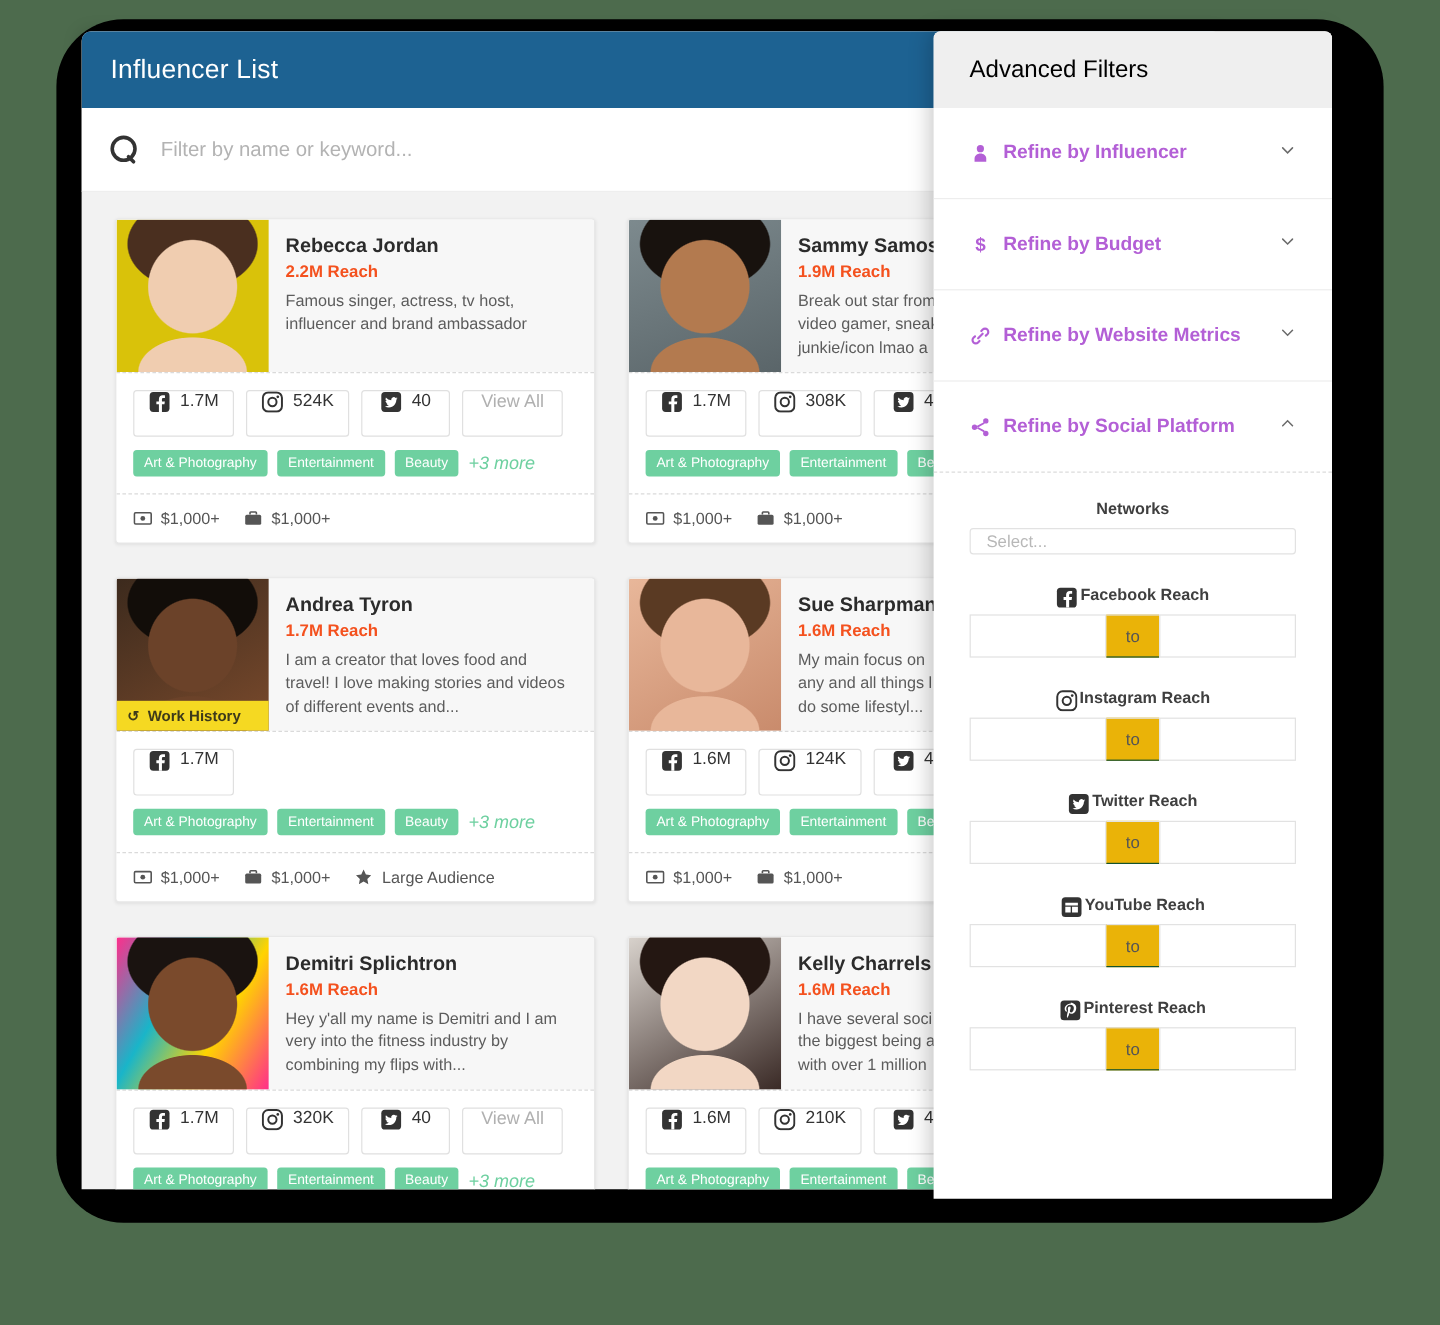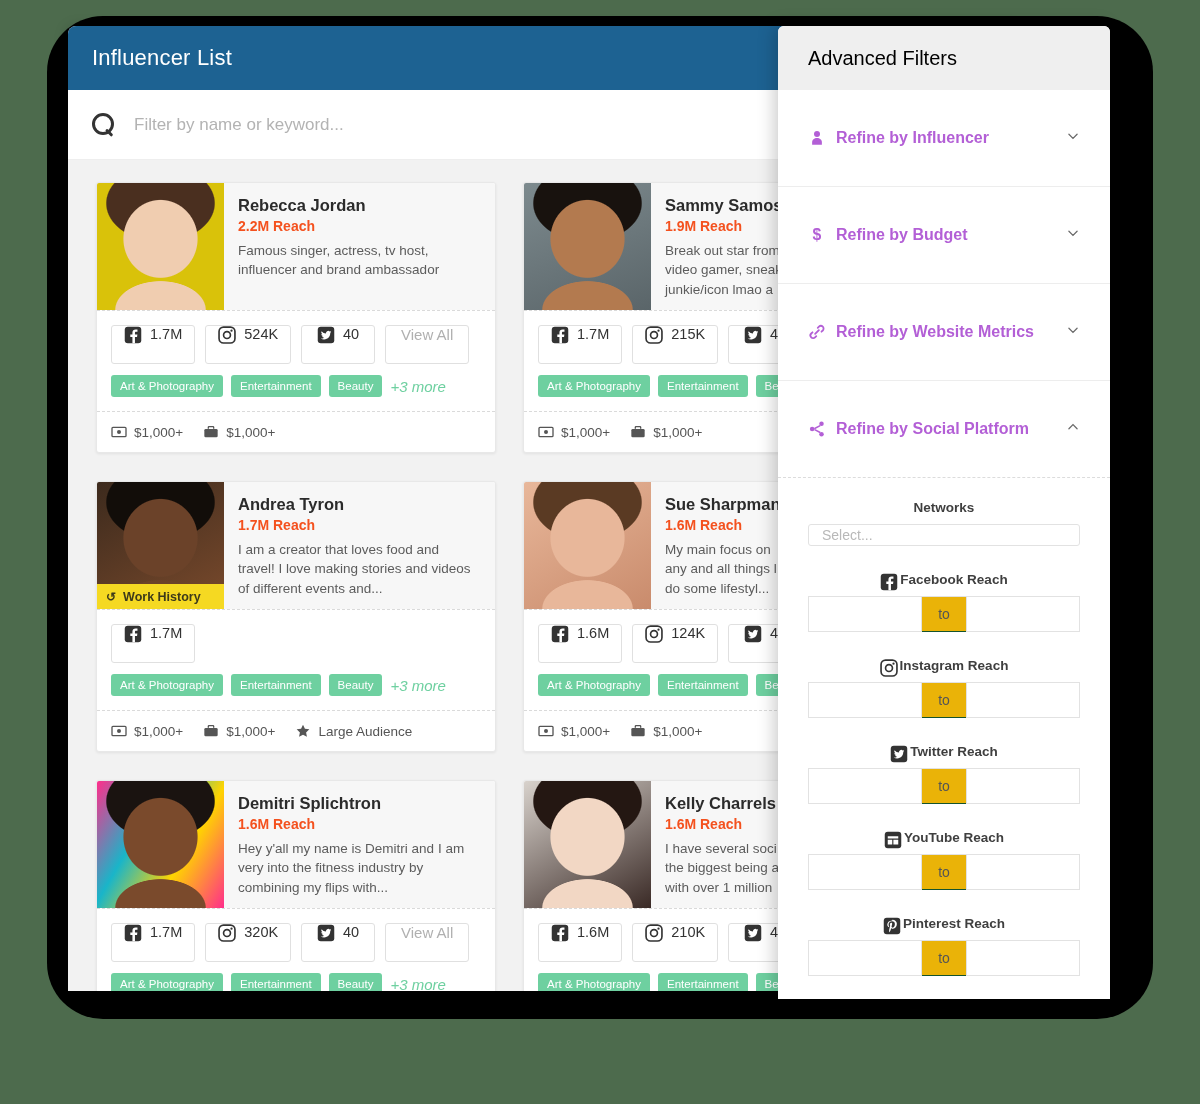--- a/index.html
+++ b/index.html
@@ -139,21 +139,21 @@
     border-radius:6px 6px 0 0;
     box-shadow:-3px 0 18px rgba(0,0,0,.22);
     overflow:hidden;
   }
   #filters-header{
     height:64px; background:#efefef;
     display:flex; align-items:center; padding:0 30px;
   }
   #filters-header .ftitle{ font-size:20px; color:#000000; font-weight:400; }
   .acc-row{
-    height:97px;
+    height:76px;
     display:flex; align-items:center;
     padding:0 30px;
     border-bottom:1px solid #ededed;
     cursor:pointer;
   }
   .acc-icon{ width:22px; color:#b35fd6; flex:0 0 auto; display:flex; align-items:center; }
   .acc-label{ flex:1; color:#b35fd6; font-size:16px; font-weight:bold; margin-left:6px; }
   .chev{ width:14px; height:14px; flex:0 0 auto; }
   .acc-row.open{ border-bottom:1px dashed #dcdcdc; }
 
@@ -297,21 +297,21 @@
             <span>1.7M</span>
           </div>
           <div class="stat-chip">
             <span>
               <svg class="sicon" viewBox="0 0 24 24" width="18" height="18" fill="#333">
                 <rect x="1.4" y="1.4" width="21.2" height="21.2" rx="6" fill="none" stroke="#333" stroke-width="2.2"></rect>
                 <circle cx="12" cy="12" r="4.6" fill="none" stroke="#333" stroke-width="2.2"></circle>
                 <circle cx="18" cy="6.2" r="1.5"></circle>
               </svg>
             </span>
-            <span>215K</span>
+            <span>308K</span>
           </div>
           <div class="stat-chip">
             <span>
               <svg class="sicon" viewBox="0 0 24 24" width="18" height="18" fill="#333">
                 <rect x="1" y="1" width="22" height="22" rx="4"></rect>
                 <path fill="#fff" d="M19.2 7.9c-.5.24-1.07.4-1.66.47.6-.36 1.06-.93 1.28-1.6-.56.33-1.18.58-1.84.71a2.9 2.9 0 0 0-4.94 2.64A8.22 8.22 0 0 1 6.1 7.1a2.9 2.9 0 0 0 .9 3.86c-.48-.02-.92-.15-1.32-.36v.04c0 1.4.99 2.57 2.32 2.84-.24.06-.5.1-.76.1-.19 0-.37-.02-.54-.05a2.9 2.9 0 0 0 2.7 2.02A5.82 5.82 0 0 1 5 16.75a8.2 8.2 0 0 0 4.44 1.3c5.33 0 8.24-4.4 8.24-8.22l-.01-.38c.57-.4 1.06-.92 1.45-1.5z"></path>
               </svg>
             </span>
             <span>40</span>
           </div>

